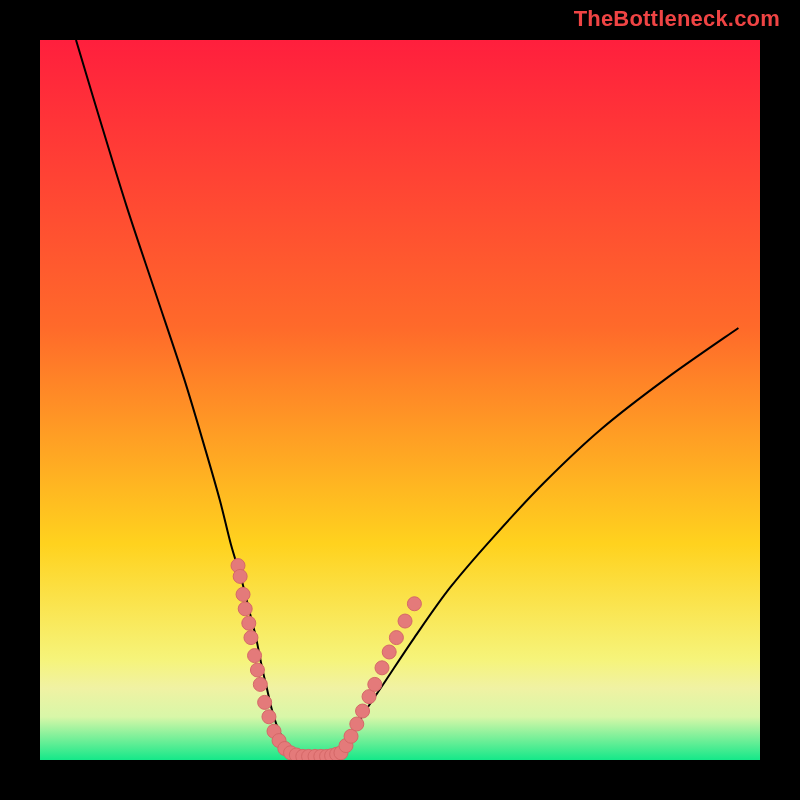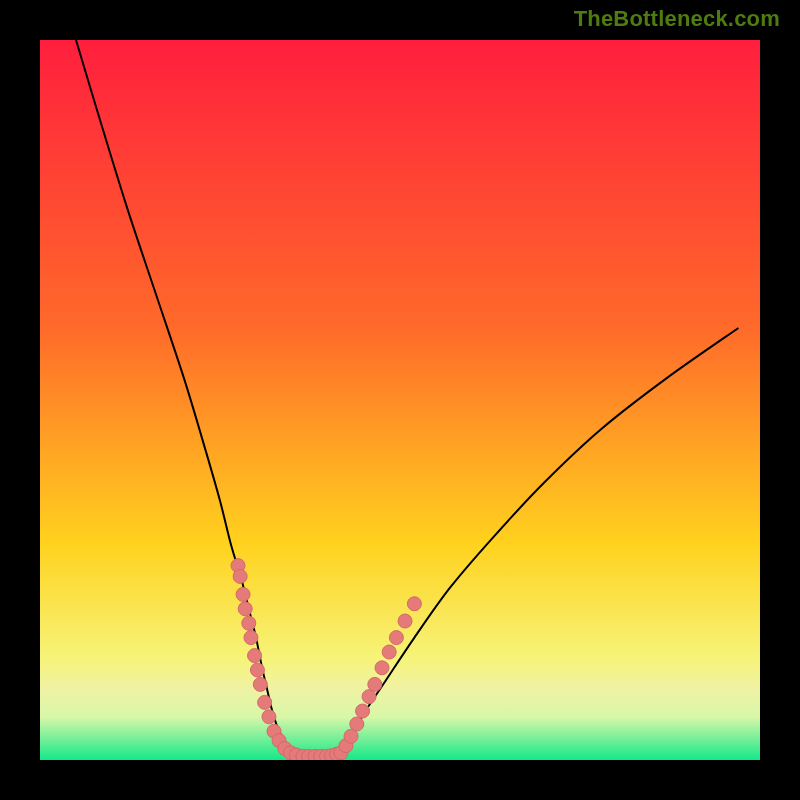--- a/index.html
+++ b/index.html
@@ -33,21 +33,21 @@
     width: 720px;
     height: 720px;
   }
   .watermark {
     position: absolute;
     right: 20px;
     top: 6px;
     font-family: Arial, Helvetica, sans-serif;
     font-size: 22px;
     font-weight: 600;
-    color: #4d7c0f;
+    color: #ef4444;
     letter-spacing: 0.2px;
   }
   svg.curve {
     position: absolute;
     left: 0;
     top: 0;
     width: 720px;
     height: 720px;
   }
   .marker {

